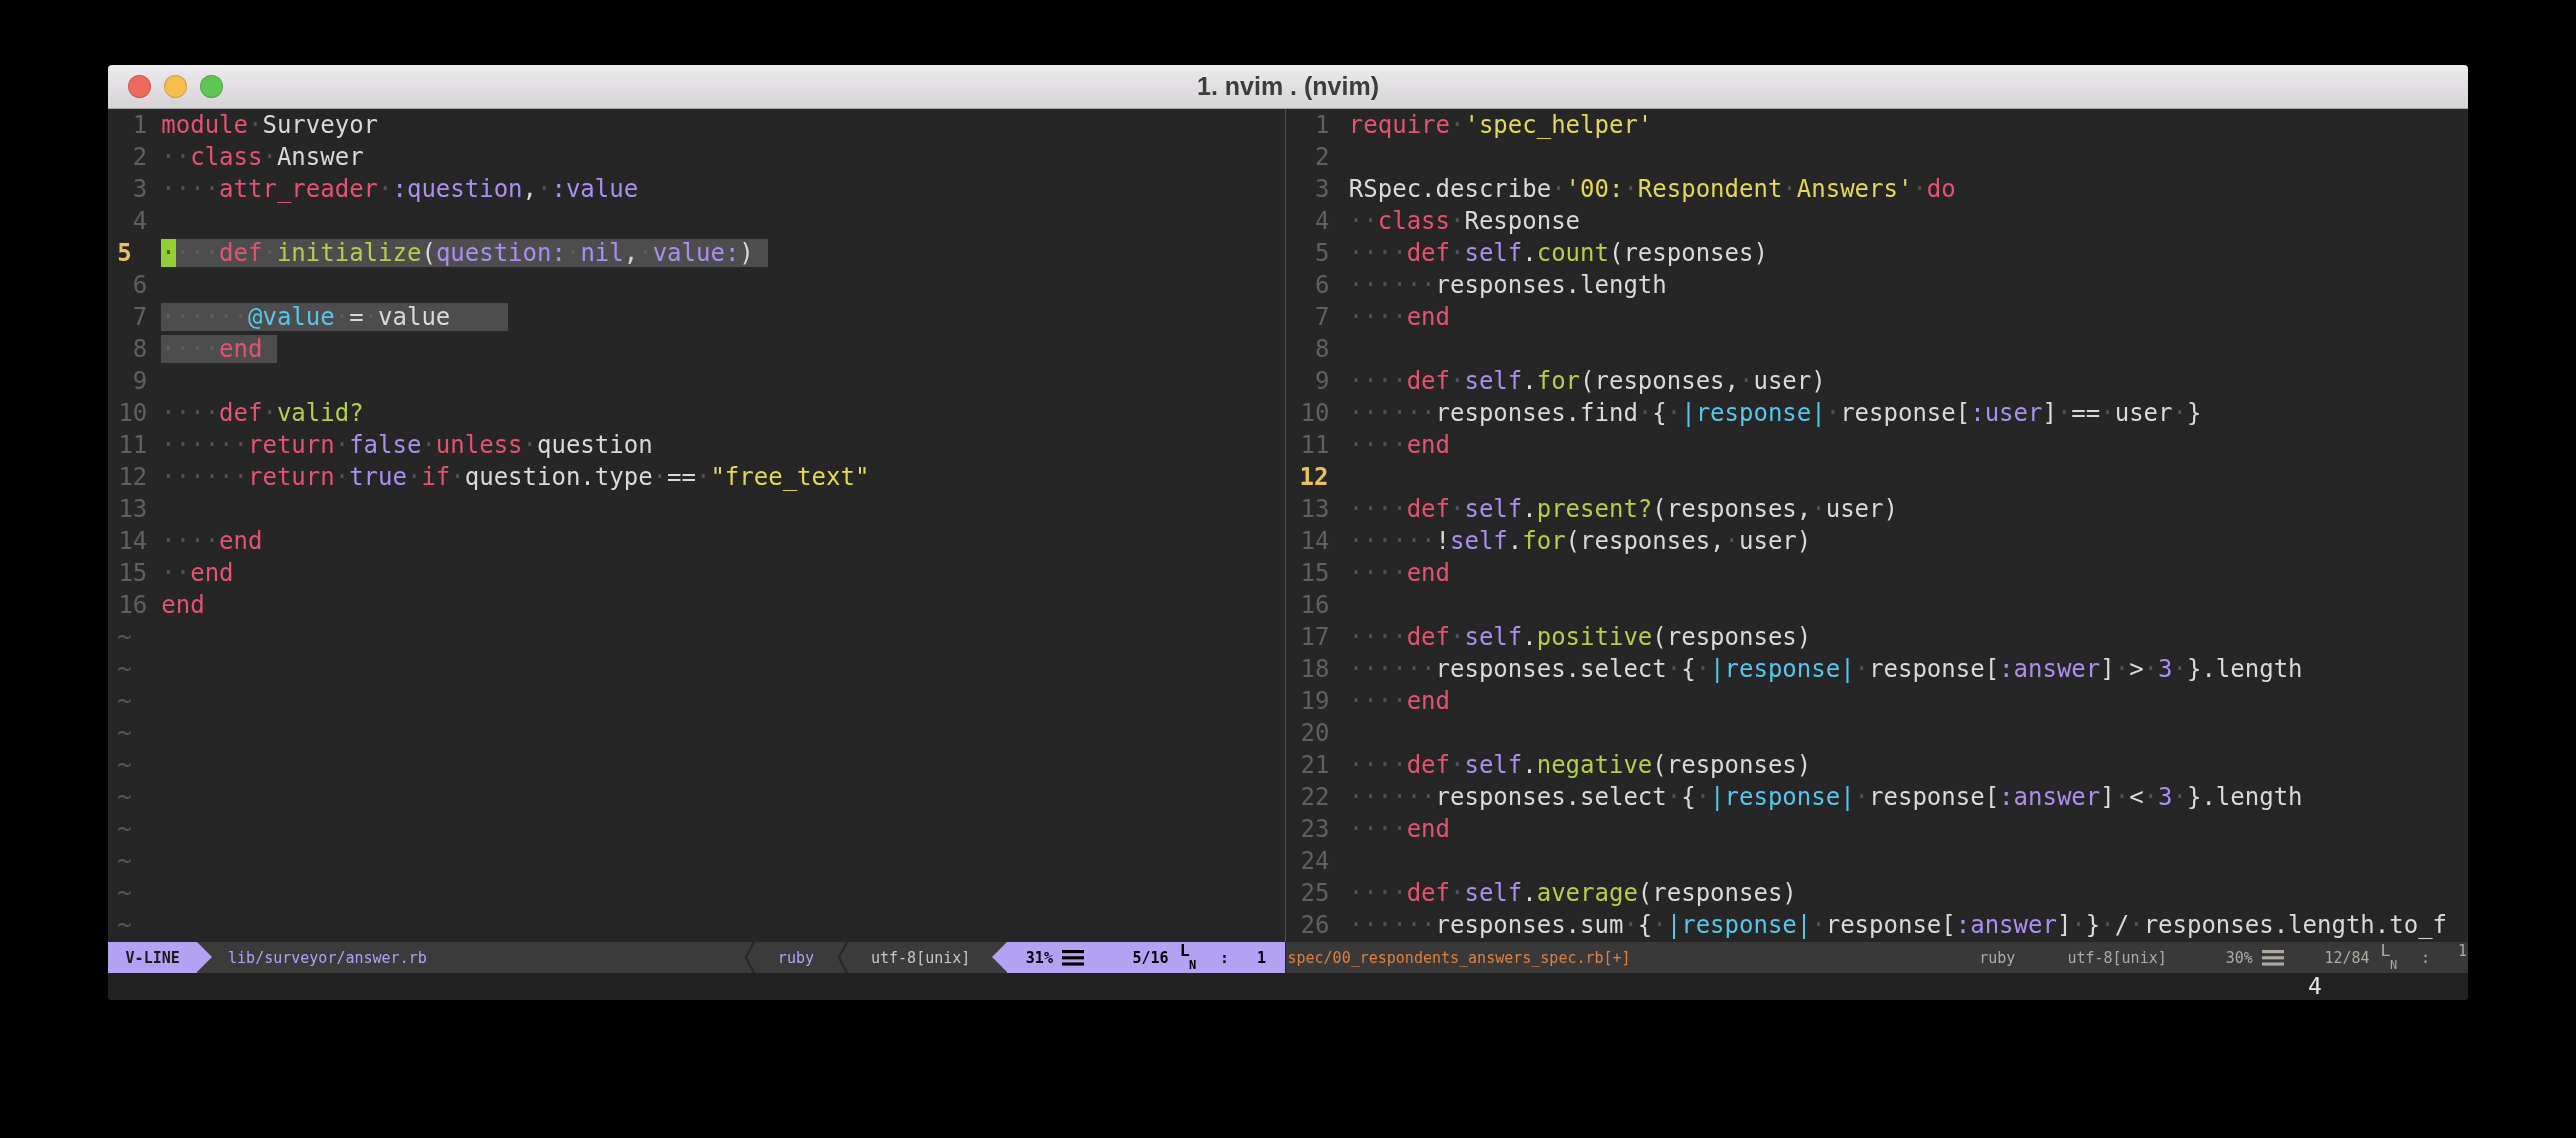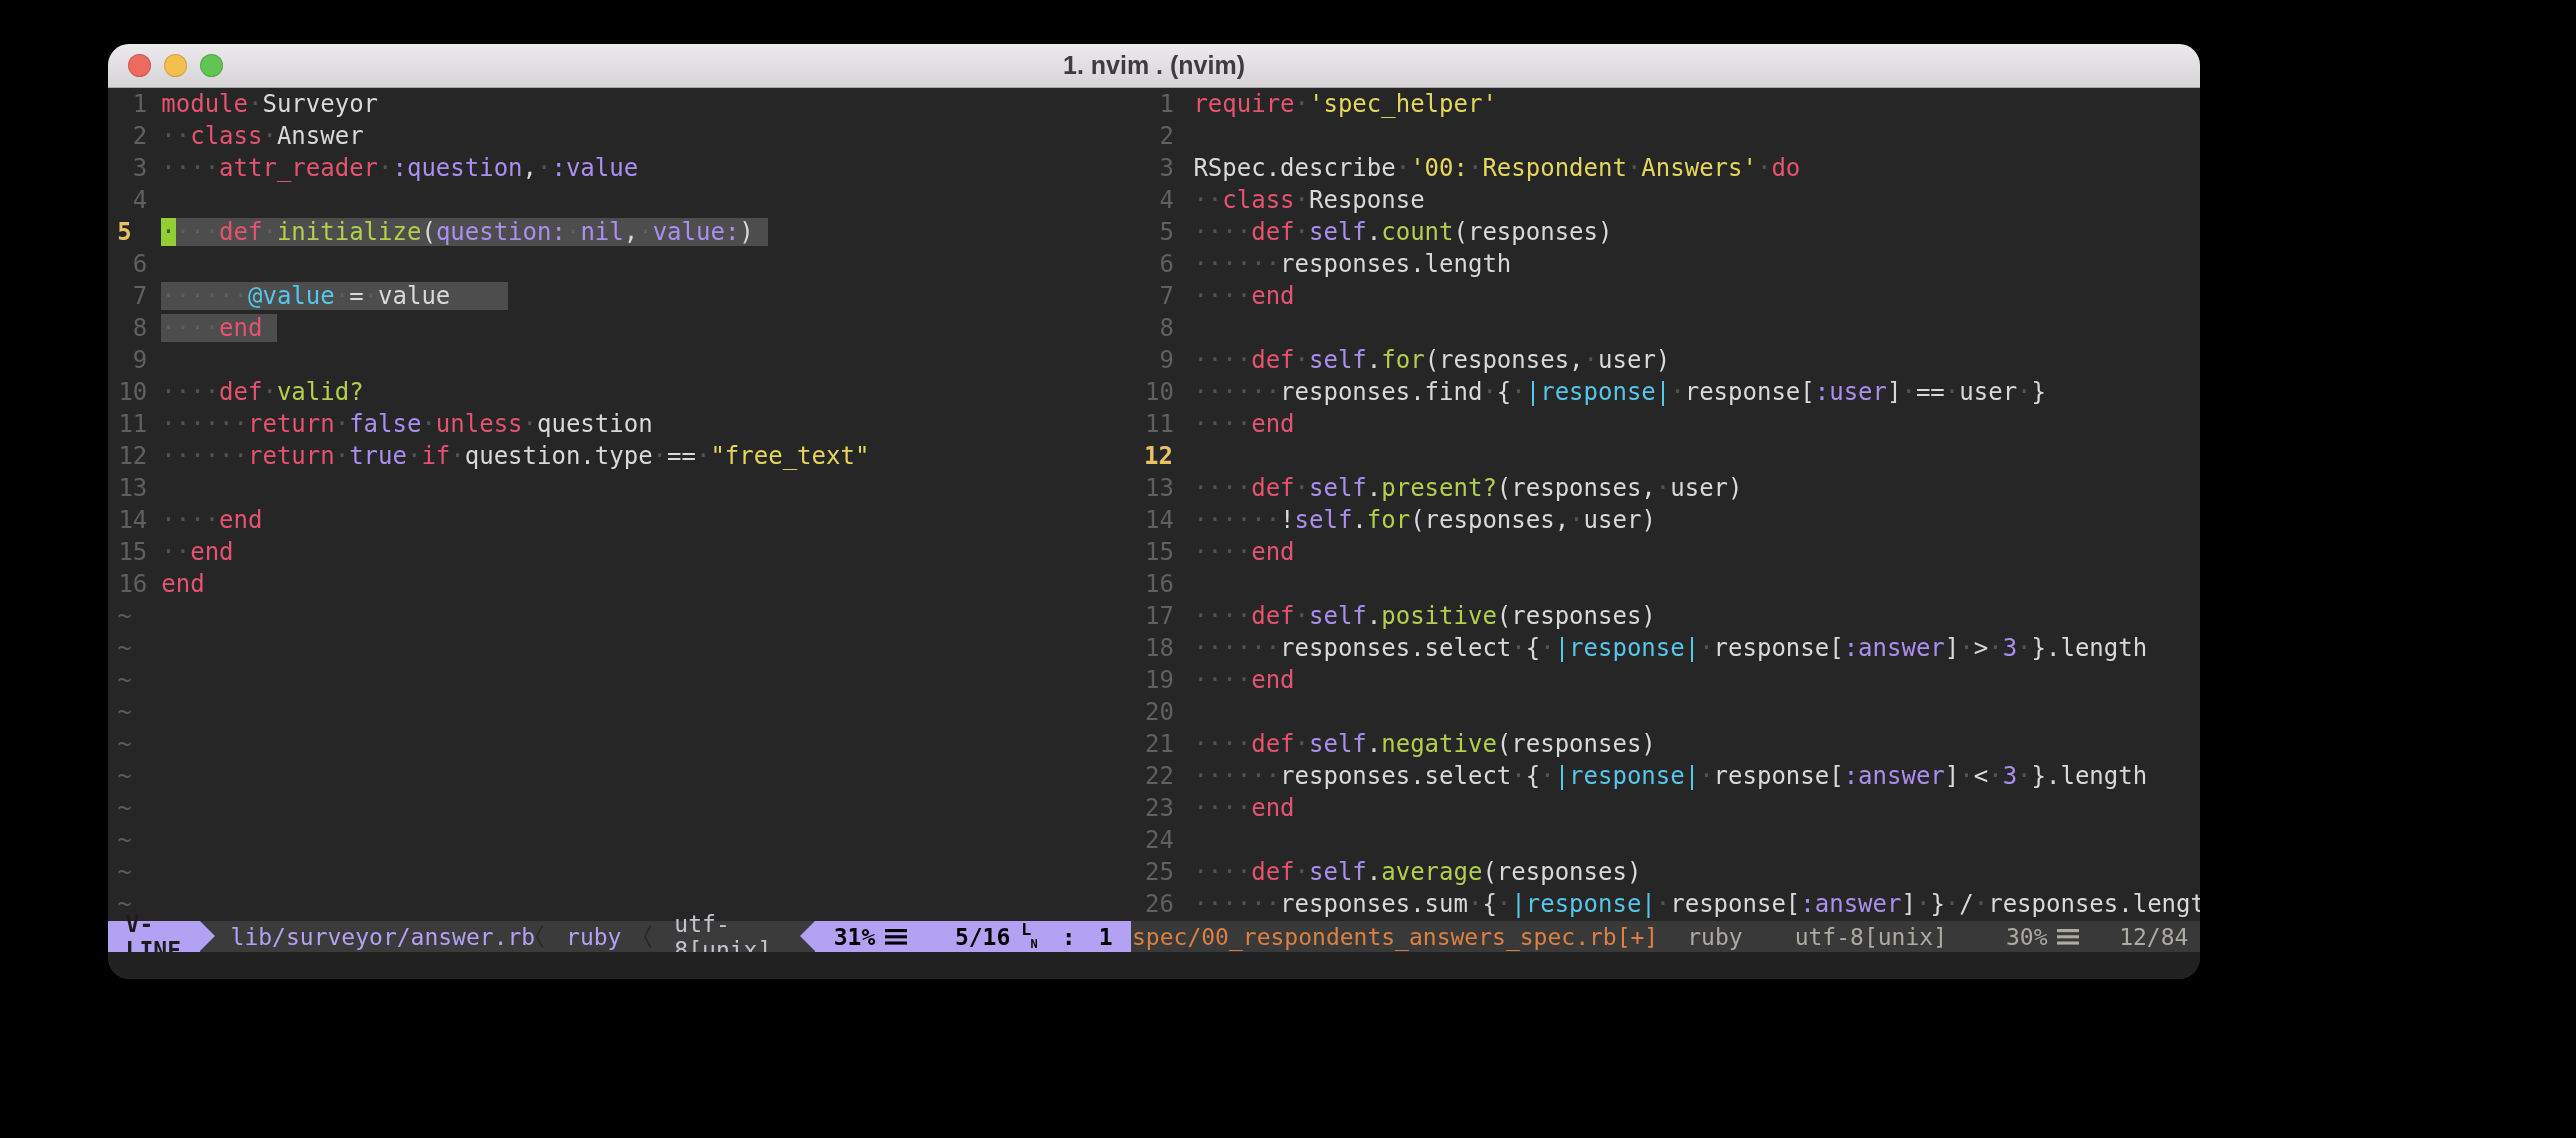--- a/index.html
+++ b/index.html
@@ -5,22 +5,22 @@
   :root{
     --bg:#262626; --fg:#d9d9d9; --red:#e5536f; --green:#b2d04b; --purple:#ab8ff0;
     --cyan:#56c6ea; --yellow:#e5d75b; --ws:#545454; --lnum:#606060; --lnum_cur:#e8c163;
     --tilde:#555d6a; --visual:#4d4d4d; --cursor:#93ce35; --sl_lav:#b3a1f3; --sl_gray:#3b3b3b;
     --sl_enc:#c6c3d1; --inact_bg:#393939; --inact_fg:#aeaaa1; --orange:#dd8142; --cmd_bg:#212121;
   }
   *{margin:0;padding:0;box-sizing:border-box}
   html,body{width:2576px;height:1138px;background:#000;overflow:hidden}
   body{font-family:"DejaVu Sans Mono","Liberation Mono",monospace}
 
-  .window{position:absolute;left:108px;top:44px;width:2092px;height:935px;
-    border-radius:21px;overflow:hidden;background:var(--bg);
+  .window{position:absolute;left:108px;top:65px;width:2360px;height:935px;
+    border-radius:4px;overflow:hidden;background:var(--bg);
     box-shadow:0 22px 65px rgba(0,0,0,.65)}
 
   
   .titlebar{position:relative;height:44px;background:linear-gradient(#eceaec,#d6d4d6);
     border-bottom:0.9px solid #a9a7a9;display:flex;align-items:center;justify-content:center}
   .title{font-family:"Liberation Sans",sans-serif;font-size:25px;font-weight:600;color:#3d3d3d}
   .traffic{position:absolute;left:20.4px;top:0;height:100%;display:flex;align-items:center;gap:13px}
   .tl{width:23px;height:23px;border-radius:50%;border:0.9px solid rgba(0,0,0,.15)}
   .tl.red{background:#ed6a5e}.tl.yel{background:#f5bf4f}.tl.grn{background:#61c554}
 
@@ -39,21 +39,21 @@
   .ctext{white-space:pre}
   .tok-w{color:var(--fg)} .tok-r{color:var(--red)} .tok-g{color:var(--green)}
   .tok-p{color:var(--purple)} .tok-c{color:var(--cyan)} .tok-y{color:var(--yellow)}
   .ws{color:var(--ws)}
   .sel{background:var(--visual)}
   .sel .ws{color:#5e5e5e}
   .cursor{background:var(--cursor);color:rgba(0,0,0,.55)}
   .tilde{color:var(--tilde);margin-left:9.3px}
 
   
-  .statusline{height:31px;display:flex;align-items:stretch;font-size:23px}
+  .statusline{height:31px;display:flex;align-items:stretch;font-size:15px}
   .sl-active{background:var(--sl_gray)}
   .seg{display:flex;align-items:center}
   .seg-mode{background:var(--sl_lav);color:#1c1c1c;font-weight:bold;padding:0 17.6px}
   .tri-r{width:0;height:0;border-top:15.7px solid transparent;border-bottom:15.7px solid transparent;
     border-left:15px solid var(--sl_lav)}
   .tri-l{width:0;height:0;border-top:15.7px solid transparent;border-bottom:15.7px solid transparent;
     border-right:15px solid var(--sl_lav)}
   .seg-path{color:var(--sl_lav);padding-left:15.7px}
   .spacer{flex:1}
   .seg-ft{color:var(--sl_lav);padding:0 22px}

